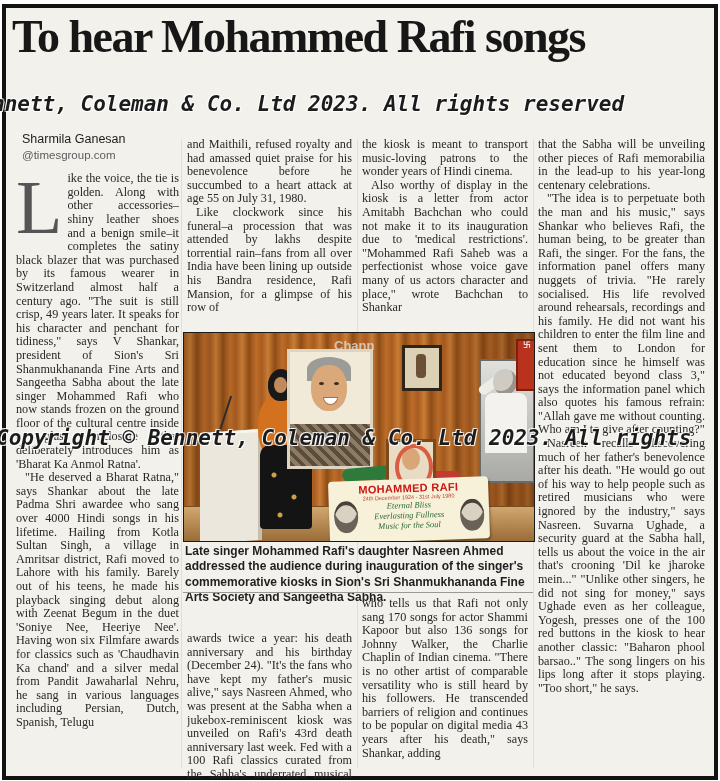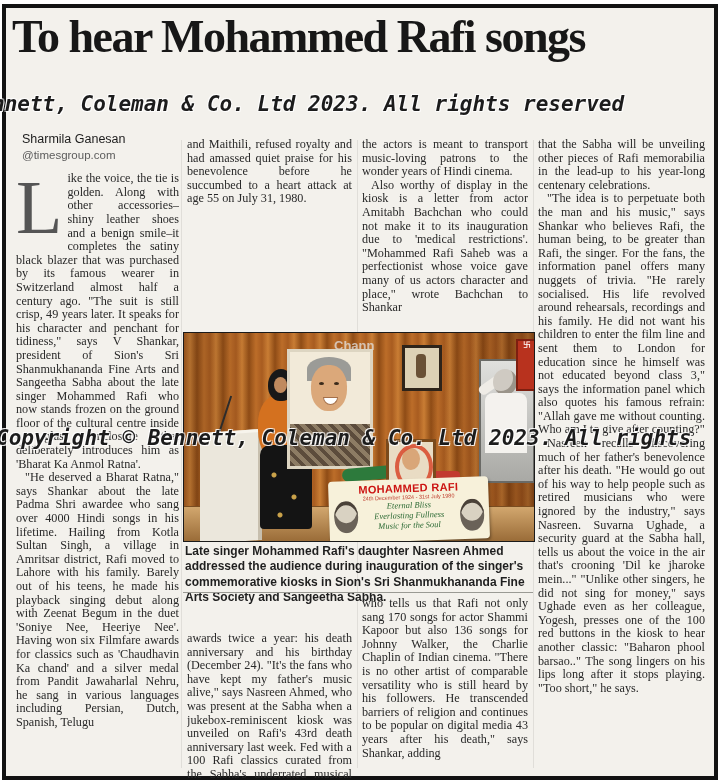--- a/index.html
+++ b/index.html
@@ -112,24 +112,25 @@
   <div class="byline">
     <div class="author">Sharmila Ganesan</div>
     <div class="handle">@timesgroup.com</div>
   </div>
   <p><span class="dropcap">L</span><span>ike the voice, the tie is golden. Along with other accessories–shiny leather shoes and a benign smile–it completes the satiny black blazer that was purchased by its famous wearer in Switzerland almost half a century ago. "The suit is still crisp, 49 years later. It speaks for his character and penchant for tidiness," says V Shankar, president of Sion's Sri Shanmukhananda Fine Arts and Sangeetha Sabha about the late singer Mohammed Rafi who now stands frozen on the ground floor of the cultural centre inside a glass enclosure that deliberately introduces him as 'Bharat Ka Anmol Ratna'.</span></p>
   <p class="indent">"He deserved a Bharat Ratna," says Shankar about the late Padma Shri awardee who sang over 4000 Hindi songs in his lifetime. Hailing from Kotla Sultan Singh, a village in Amritsar district, Rafi moved to Lahore with his family. Barely out of his teens, he made his playback singing debut along with Zeenat Begum in the duet 'Soniye Nee, Heeriye Nee'. Having won six Filmfare awards for classics such as 'Chaudhavin Ka chand' and a silver medal from Pandit Jawaharlal Nehru, he sang in various languages including Persian, Dutch, Spanish, Telugu</p>
 </div>
 
 <div class="col" style="left:187px;top:138px;width:165px;height:192px;">
   <p>and Maithili, refused royalty and had amassed quiet praise for his benevolence before he succumbed to a heart attack at age 55 on July 31, 1980.</p>
+  <p class="indent">Like clockwork since his funeral–a procession that was attended by lakhs despite torrential rain–fans from all over India have been lining up outside his Bandra residence, Rafi Mansion, for a glimpse of his row of</p>
 </div>
 
 <div class="col" style="left:362px;top:138px;width:166px;height:192px;">
-  <p>the actors is meant to transport music-loving patrons to the wonder years of Hindi cinema.</p>
+  <p>the kiosk is meant to transport music-loving patrons to the wonder years of Hindi cinema.</p>
   <p class="indent">Also worthy of display in the kiosk is a letter from actor Amitabh Bachchan who could not make it to its inauguration due to 'medical restrictions'. "Mohammed Rafi Saheb was a perfectionist whose voice gave many of us actors character and place," wrote Bachchan to Shankar</p>
 </div>
 
 <div class="col" style="left:538px;top:138px;width:167px;height:633px;">
   <p>that the Sabha will be unveiling other pieces of Rafi memorabilia in the lead-up to his year-long centenary celebrations.</p>
   <p class="indent">"The idea is to perpetuate both the man and his music," says Shankar who believes Rafi, the human being, to be greater than Rafi, the singer. For the fans, the information panel offers many nuggets of trivia. "He rarely socialised. His life revolved around rehearsals, recordings and his family. He did not want his children to enter the film line and sent them to London for education since he himself was not educated beyond class 3," says the information panel which also quotes his famous refrain: "Allah gave me without counting. Who am I to give after counting?"</p>
   <p class="indent">Nasreen recalls discovering much of her father's benevolence after his death. "He would go out of his way to help people such as retired musicians who were ignored by the industry," says Nasreen. Suvarna Ughade, a security guard at the Sabha hall, tells us about the voice in the air that's crooning 'Dil ke jharoke mein..." "Unlike other singers, he did not sing for money," says Ughade even as her colleague, Yogesh, presses one of the 100 red buttons in the kiosk to hear another classic: "Baharon phool barsao.." The song lingers on his lips long after it stops playing. "Too short," he says.</p>
 </div>
 
 <div class="photo">

